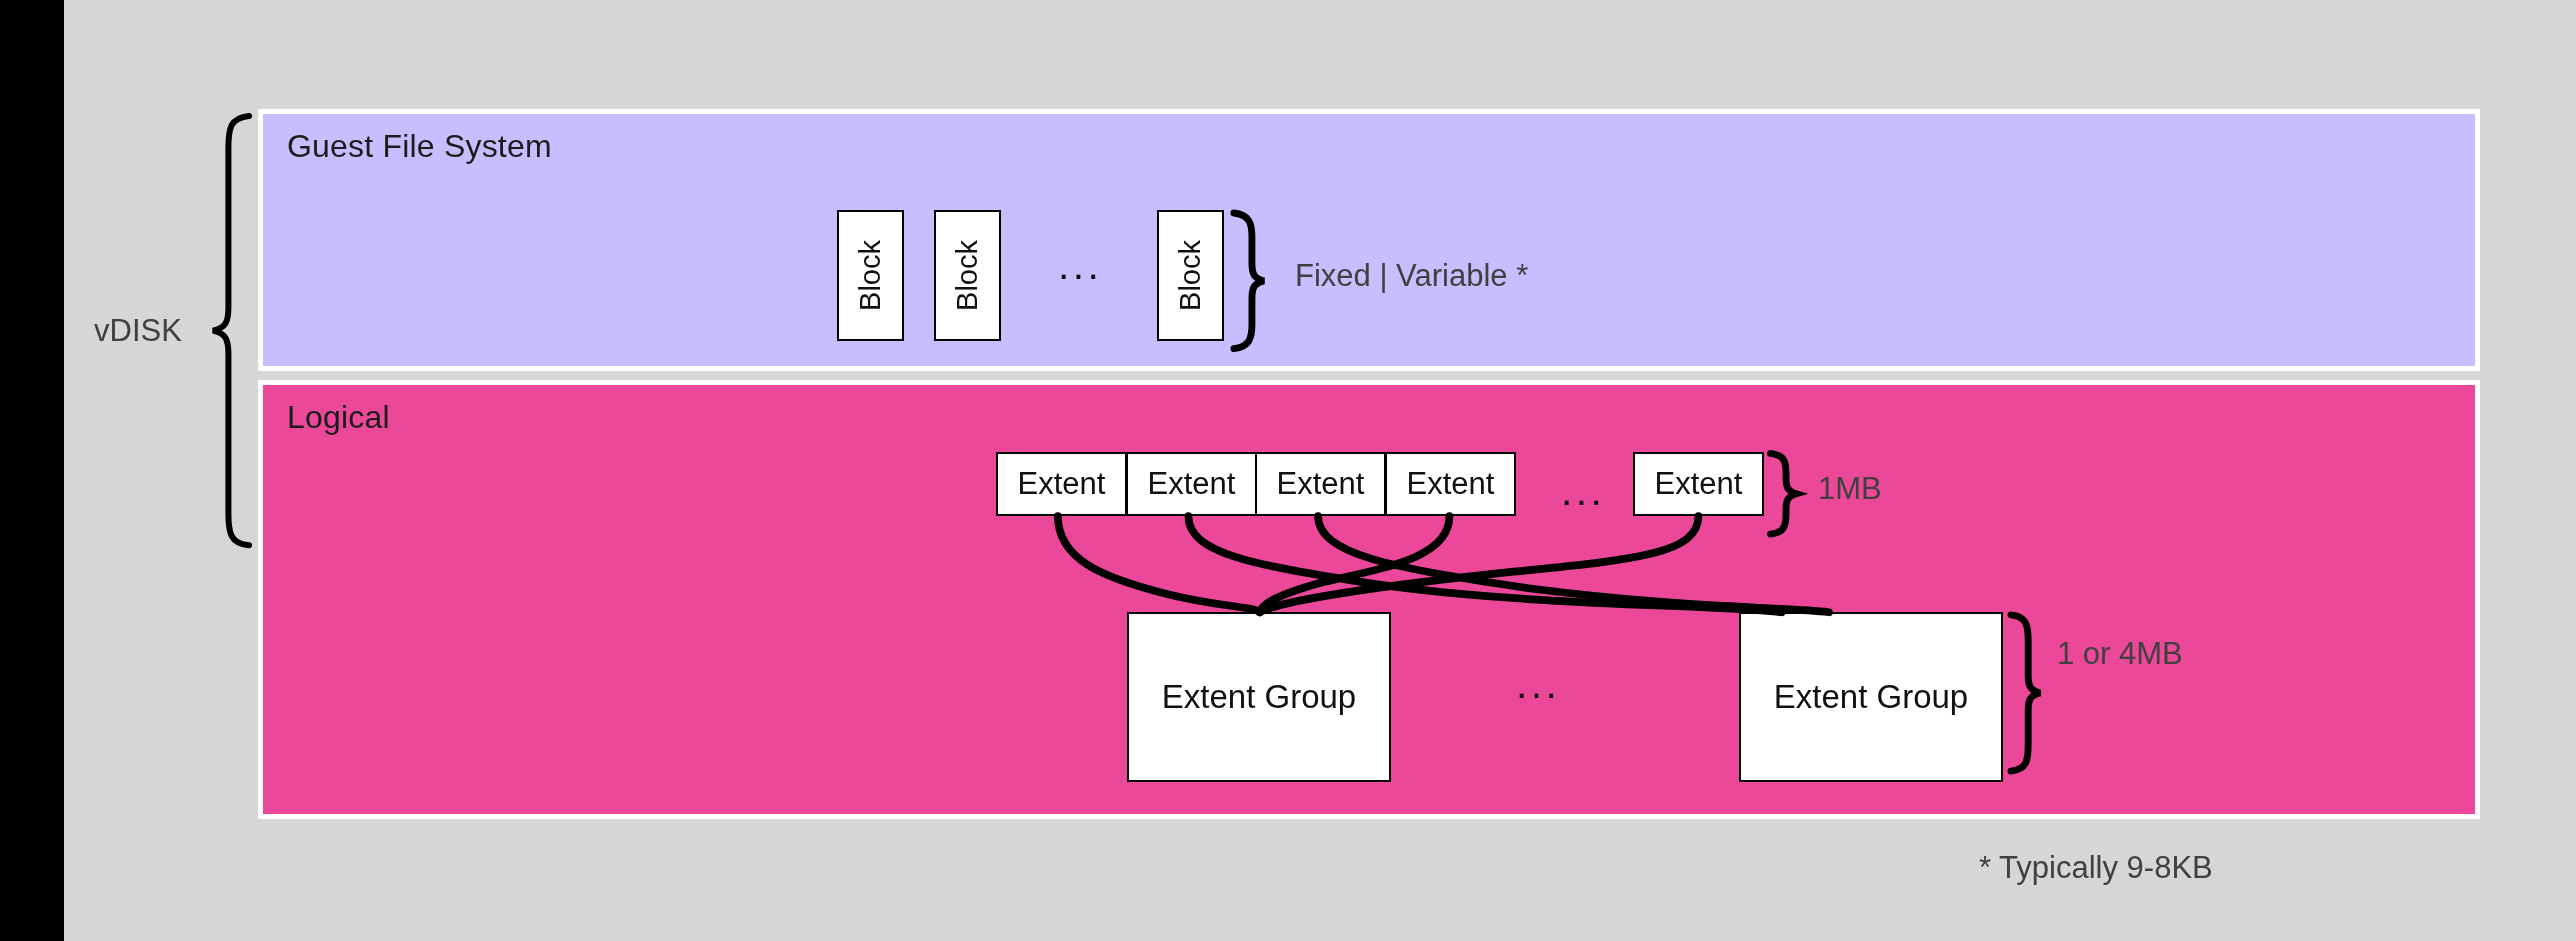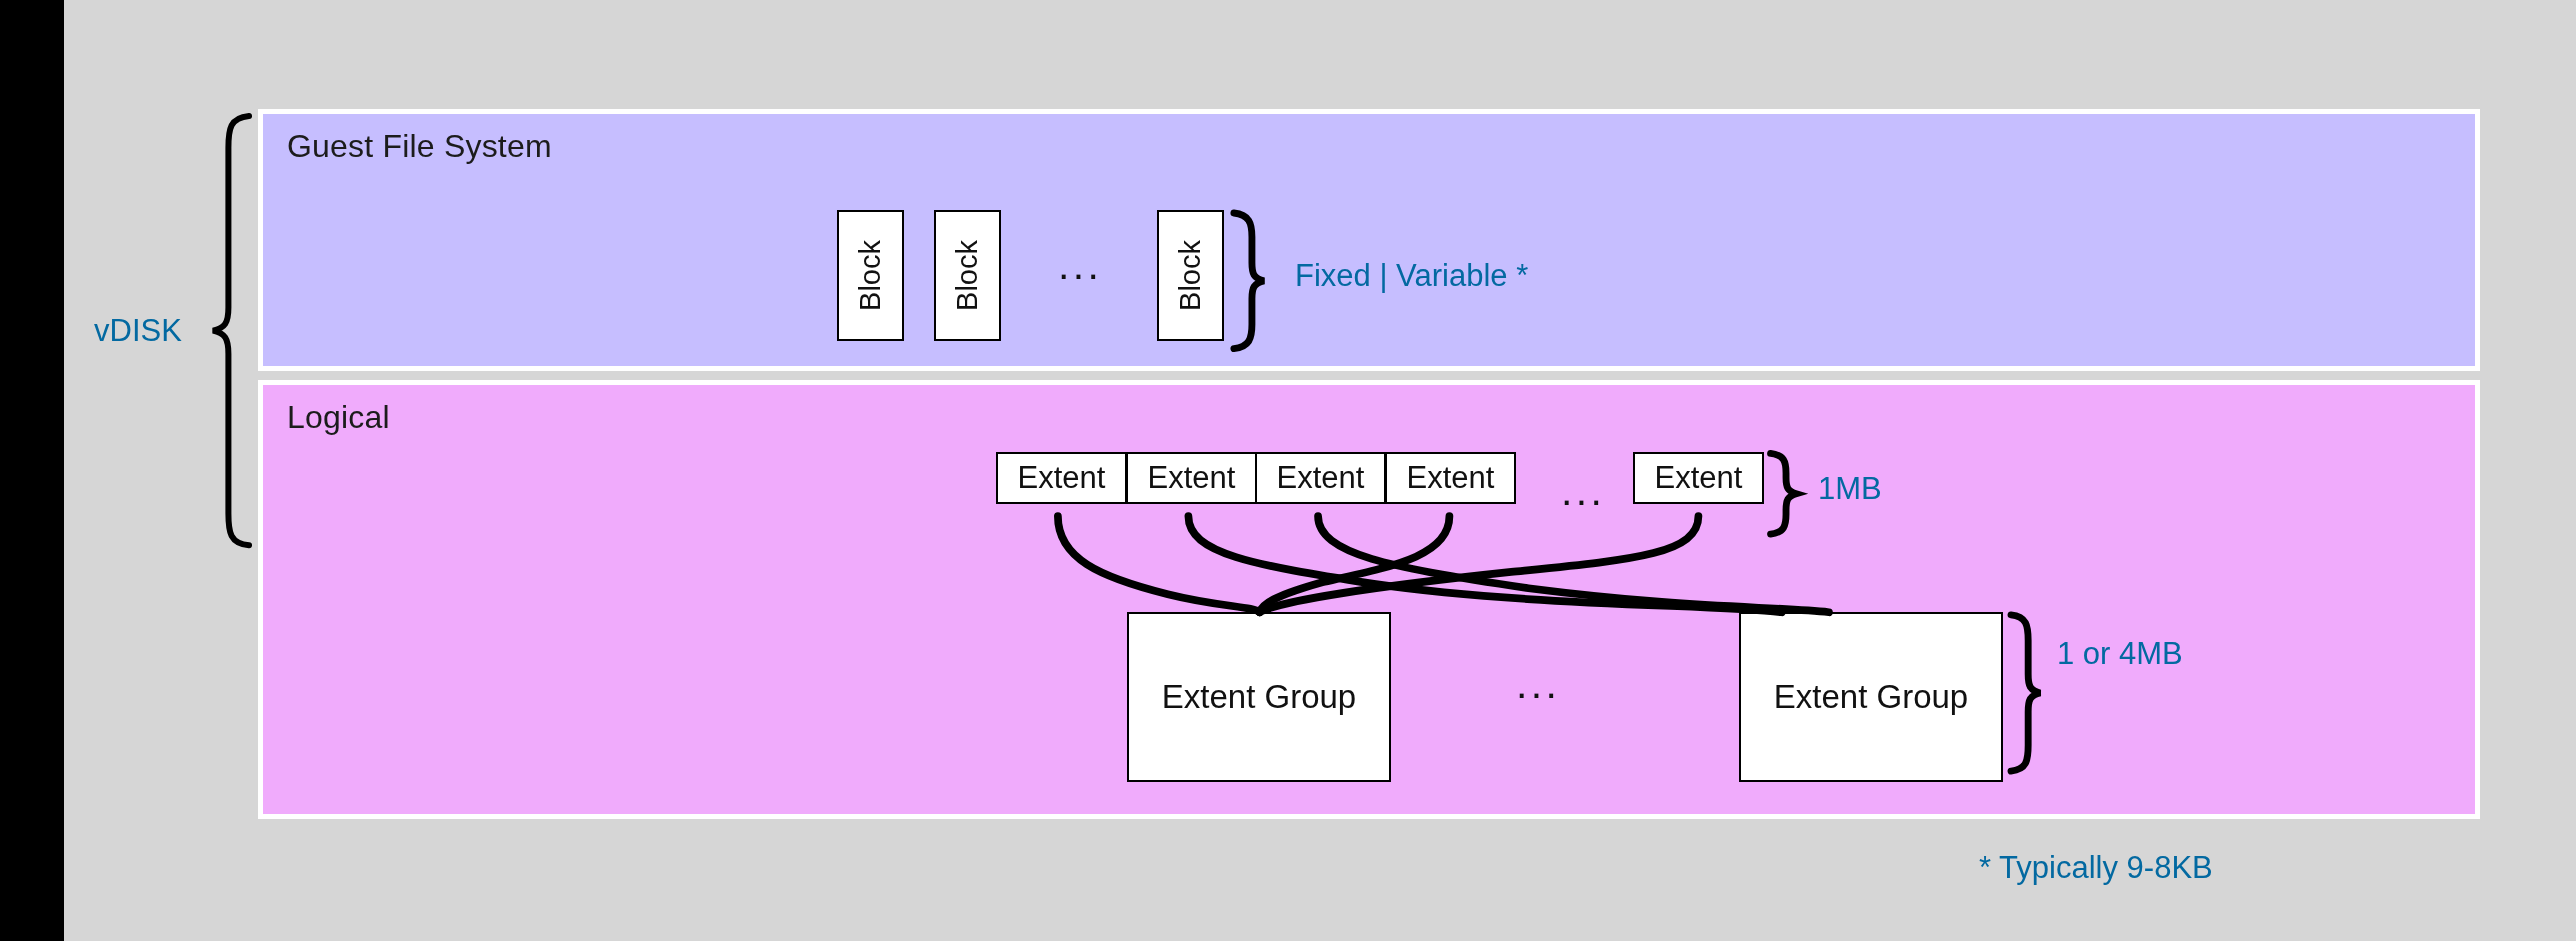--- a/index.html
+++ b/index.html
@@ -30,21 +30,21 @@
     text-decoration: underline;
   }
   #panel-guest {
     left: 258px; top: 109px;
     width: 2222px; height: 262px;
     background: #c6beff;
   }
   #panel-logical {
     left: 258px; top: 380px;
     width: 2222px; height: 439px;
-    background: #f0abfc;
+    background: #ec4899;
   }
   .panel-title {
     position: absolute;
     left: 24px; top: 13.7px;
     font-size: 32px;
     color: #1c1c1c;
     letter-spacing: 0.2px;
     white-space: nowrap;
   }
 
@@ -61,34 +61,34 @@
   }
   .block-box {
     width: 67px; height: 131px;
     font-size: 29px;
   }
   .block-box .vtext {
     transform: rotate(-90deg);
     white-space: nowrap;
   }
   .extent-box {
-    height: 52px;
+    height: 64px;
     font-size: 31px;
   }
   .extent-group-box {
     width: 189px;
     height: 170px;
     font-size: 33px;
     text-align: center;
   }
 
   
   .label {
     position: absolute;
-    color: #0369a1;
+    color: #404040;
     white-space: nowrap;
   }
   .ellipsis {
     position: absolute;
     font-size: 41px;
     letter-spacing: 3.4px;
     color: #111111;
     white-space: nowrap;
   }
 

